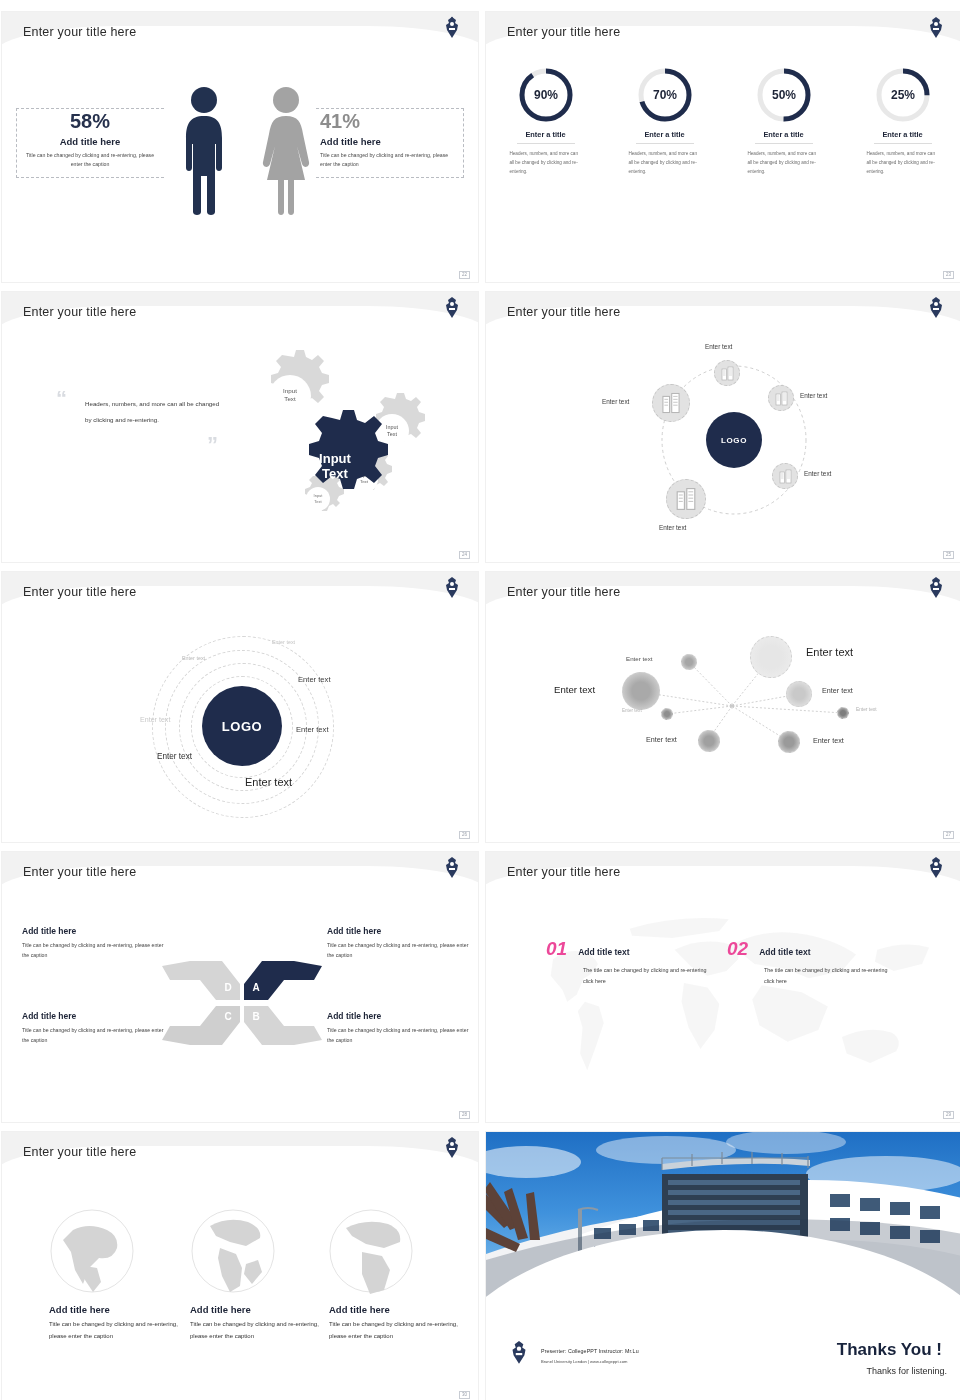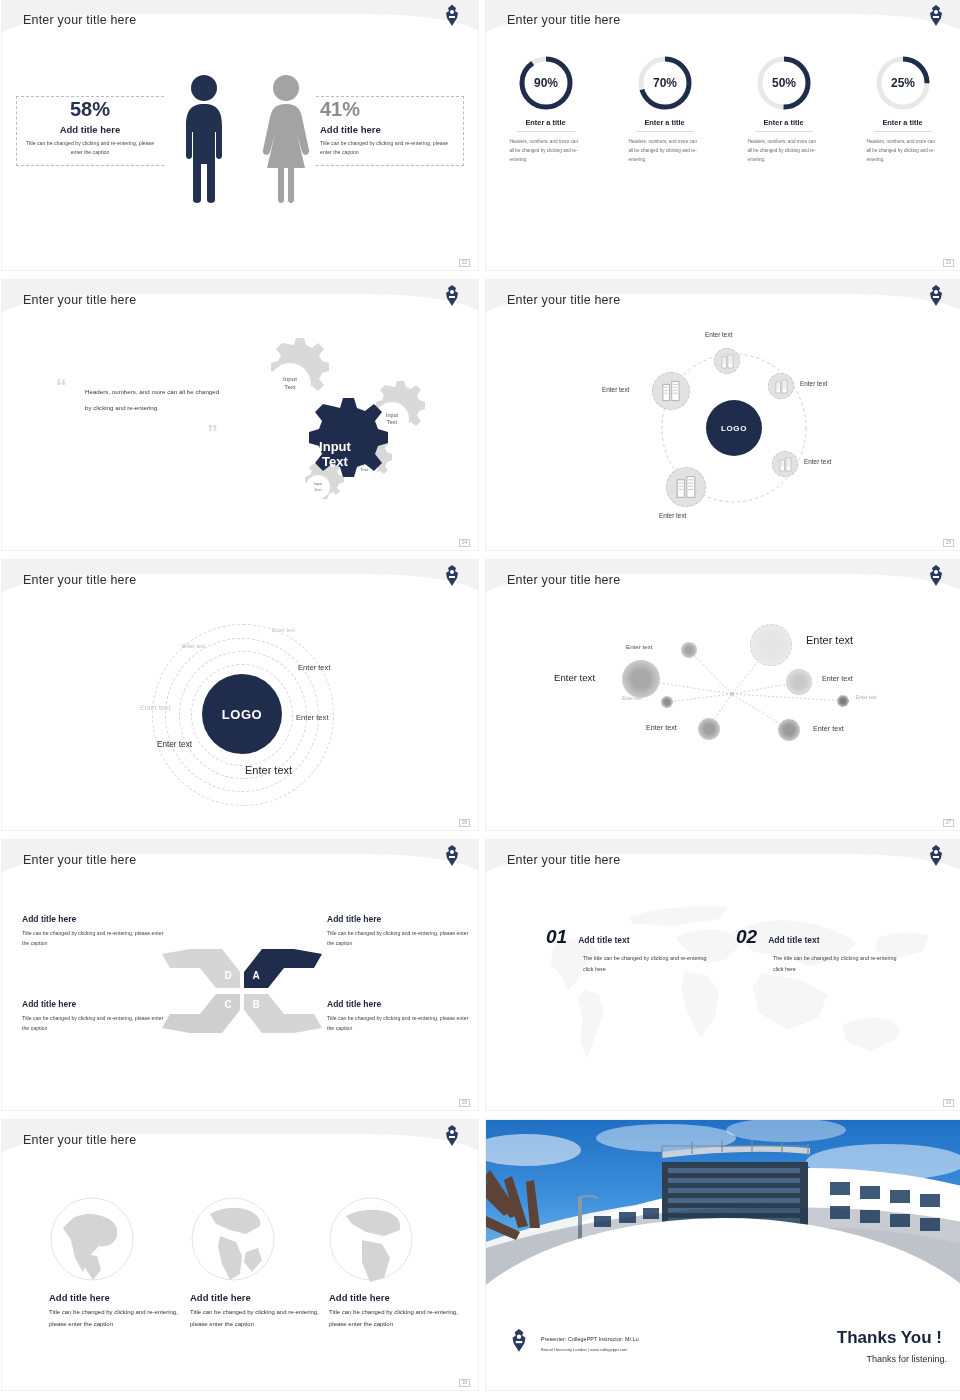--- a/index.html
+++ b/index.html
@@ -9,21 +9,21 @@
     font-family:"Liberation Sans", sans-serif;
     overflow:hidden;
   }
   .grid {
     width:960px; height:1400px;
     display:grid;
     grid-template-columns: 476px 476px;
     grid-template-rows: repeat(5, 270px);
     column-gap:8px;
     row-gap:10px;
-    padding:0 2px;
+    padding:12px 2px;
   }
   .slide {
     position:relative;
     width:476px; height:270px;
     background:#fff;
     overflow:hidden;
     box-shadow:0 0 0 1px #f0f0f0;
   }
   
   .hdr {
@@ -111,21 +111,21 @@
   
   .nnode{position:absolute;border-radius:50%;border:1px dashed #cfcfcf;}
 
   
   .bt-col{position:absolute;width:150px;}
   .bt-title{font-size:8.5px;font-weight:bold;color:#1d2437;}
   .bt-sub{font-size:5.2px;color:#454545;line-height:2.0;margin-top:4px;}
 
   
   .numblk{position:absolute;}
-  .numval{font-size:19px;font-weight:bold;font-style:italic;color:#0f172a;}
+  .numval{font-size:19px;font-weight:bold;font-style:italic;color:#ec4899;}
   .numttl{font-size:8.5px;font-weight:bold;color:#1d2437;}
   .numsub{font-size:5.4px;color:#3d3d3d;line-height:2.0;margin-top:5px;}
   .worldmap{position:absolute;left:0;top:0;width:100%;height:100%;opacity:.35;}
 
   
   .g-cell{position:absolute;width:140px;text-align:left;}
   .g-title{font-size:9.5px;font-weight:bold;color:#1d2437;margin-top:6px;}
   .g-sub{font-size:6px;color:#343434;line-height:1.95;margin-top:4px;}
 
   
@@ -506,21 +506,21 @@
       </svg>
 
       <div class="numblk" style="left:60px;top:40px;">
         <div style="display:flex;align-items:baseline;gap:11px;">
           <span class="numval">01</span>
           <span class="numttl">Add title text</span>
         </div>
         <div class="numsub" style="width:130px;margin-left:37px;">The title can be changed by clicking and re-entering click here</div>
       </div>
 
-      <div class="numblk" style="left:250px;top:40px;">
+      <div class="numblk" style="left:241px;top:40px;">
         <div style="display:flex;align-items:baseline;gap:11px;">
           <span class="numval">02</span>
           <span class="numttl">Add title text</span>
         </div>
         <div class="numsub" style="width:130px;margin-left:37px;">The title can be changed by clicking and re-entering click here</div>
       </div>
     </div>
     <div class="pgnum">29</div>
   </div>
 

